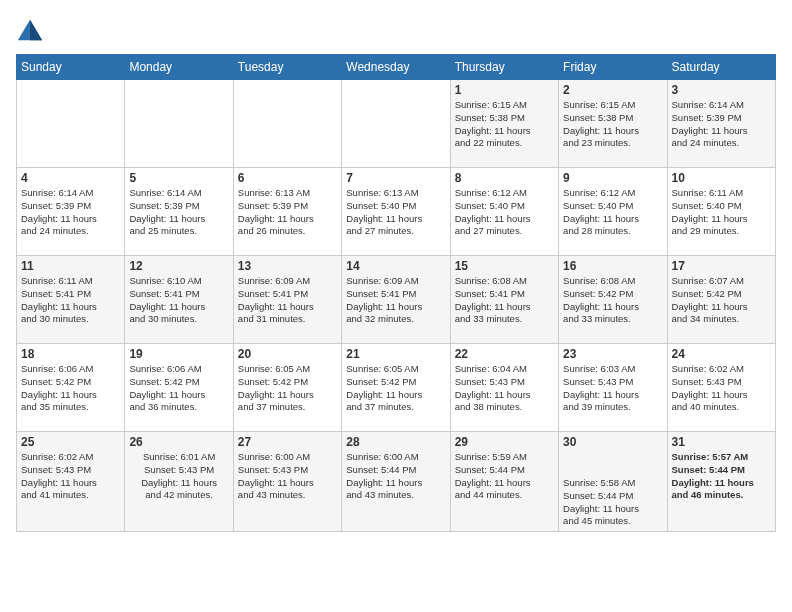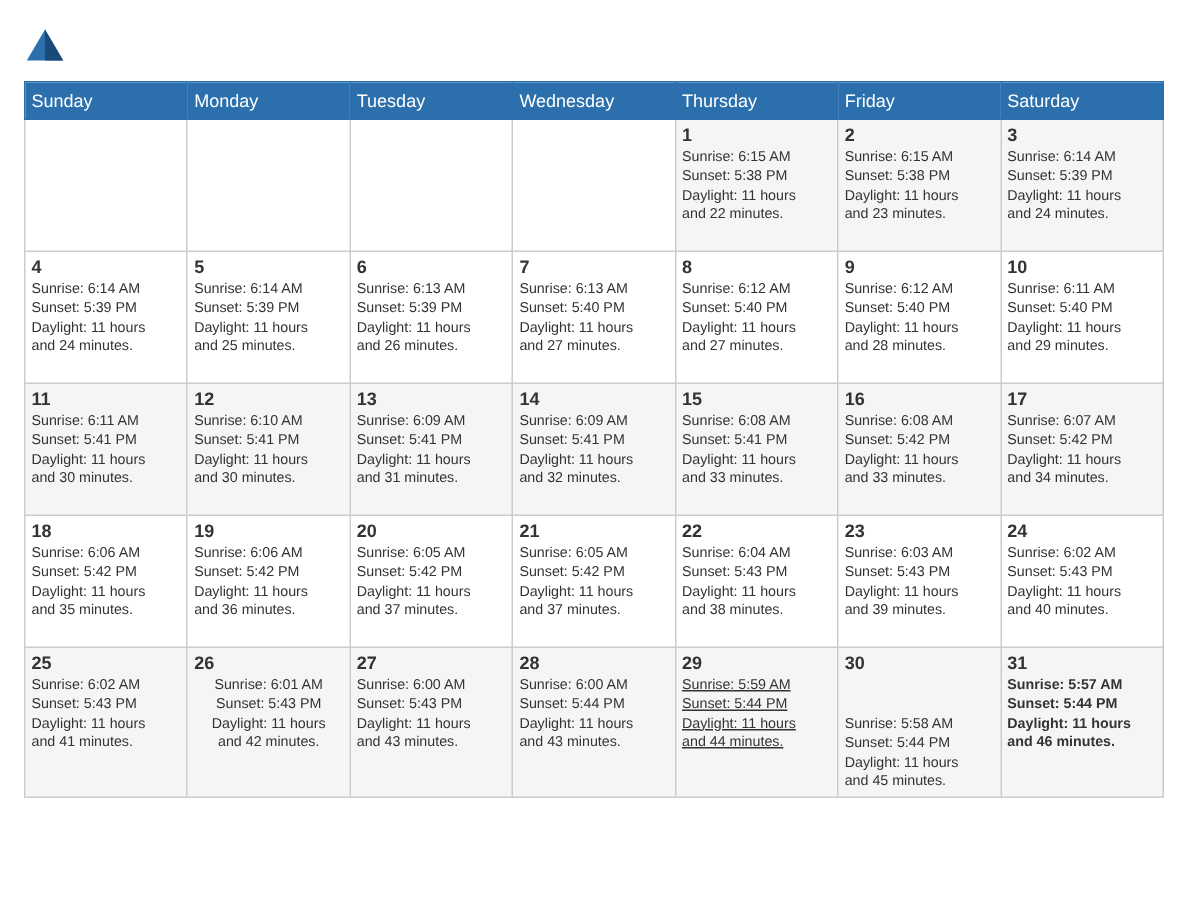--- a/index.html
+++ b/index.html
@@ -331,21 +331,21 @@
           </td>
           <td>
             <span class="day-num">28</span>
             <div class="day-info" style="white-space: pre-line;">Sunrise: 6:00 AM
 Sunset: 5:44 PM
 Daylight: 11 hours
 and 43 minutes.</div>
           </td>
           <td>
             <span class="day-num">29</span>
-            <div class="day-info" style="white-space: pre-line; text-decoration: underline;">Sunrise: 5:59 AM
+            <div class="day-info" style="white-space: pre-line;">Sunrise: 5:59 AM
 Sunset: 5:44 PM
 Daylight: 11 hours
 and 44 minutes.</div>
           </td>
           <td>
             <span class="day-num">30</span>
             <div class="day-info" style="white-space: pre-line; margin-top: 28px;">Sunrise: 5:58 AM
 Sunset: 5:44 PM
 Daylight: 11 hours
 and 45 minutes.</div>

